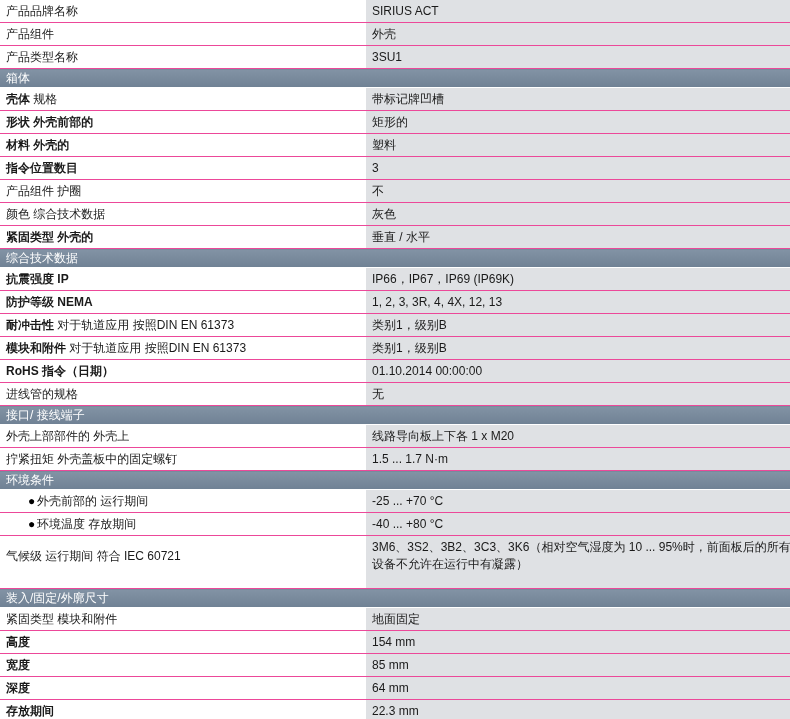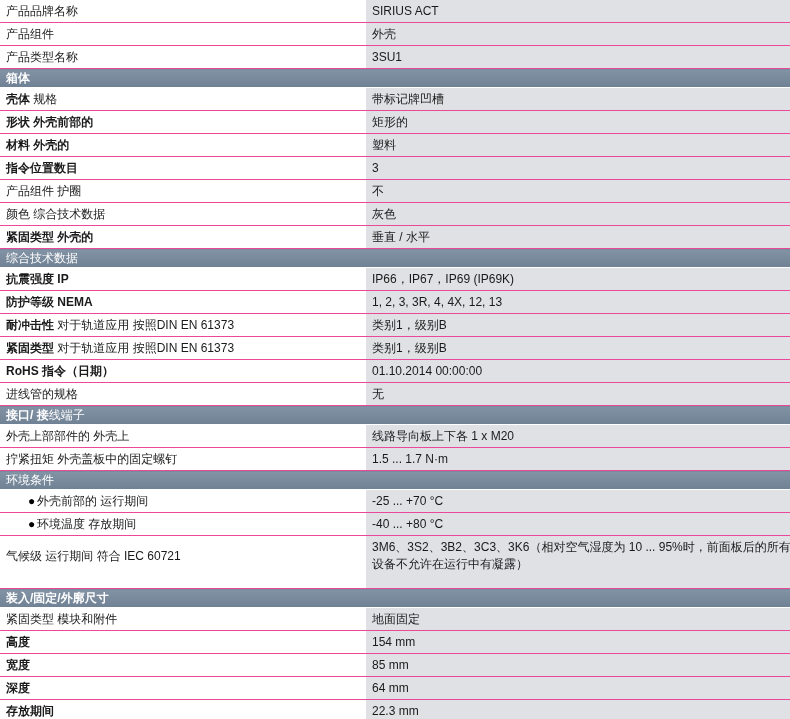--- a/index.html
+++ b/index.html
@@ -29,21 +29,21 @@
     background: linear-gradient(to bottom, #8293a5 0%, #7a8b9d 45%, #6f8194 100%);
     color: #ffffff;
     font-size: 12px;
     height: 18px;
     line-height: 18px;
     padding: 0 0 0 6px;
     border-bottom: 1px solid #ffffff;
     white-space: nowrap;
   }
   tr.section .sect-strong {
-    font-weight: bold;
+    font-weight: normal;
     margin-top: 48px;
   }
   tr.section .sect-light {
     font-weight: normal;
   }
   
   tr.data > td {
     border-bottom: 1px solid #ec4899;
     height: 22px;
     line-height: 22px;
@@ -172,21 +172,21 @@
           <span class="val-wrap">1, 2, 3, 3R, 4, 4X, 12, 13</span>
         </td>
       </tr>
       <tr class="data">
         <td class="label"><span class="lbl-strong">耐冲击性</span> <span class="lbl-light">对于轨道应用  按照DIN EN 61373</span></td>
         <td class="value">
           <span class="val-wrap">类别1，级别B</span>
         </td>
       </tr>
       <tr class="data">
-        <td class="label"><span class="lbl-strong">紧固类型</span> <span class="lbl-light">对于轨道应用  按照DIN EN 61373</span></td>
+        <td class="label"><span class="lbl-strong">模块和附件</span> <span class="lbl-light">对于轨道应用  按照DIN EN 61373</span></td>
         <td class="value">
           <span class="val-wrap">类别1，级别B</span>
         </td>
       </tr>
       <tr class="data">
         <td class="label"><span class="lbl-strong">RoHS 指令（日期）</span><span class="lbl-light"></span></td>
         <td class="value">
           <span class="val-wrap">01.10.2014 00:00:00</span>
         </td>
       </tr>

